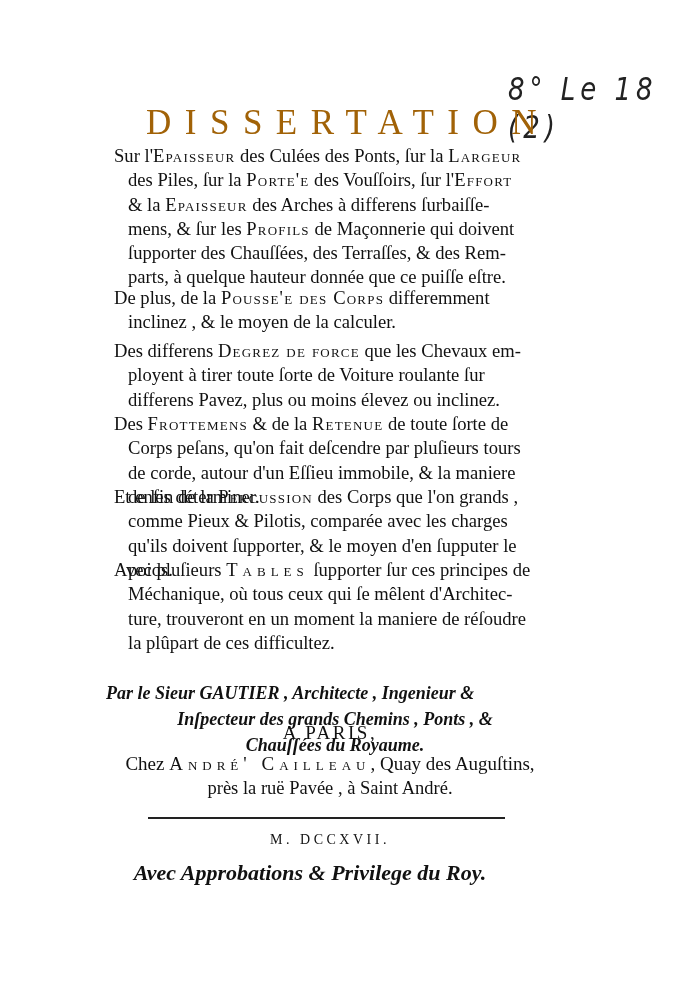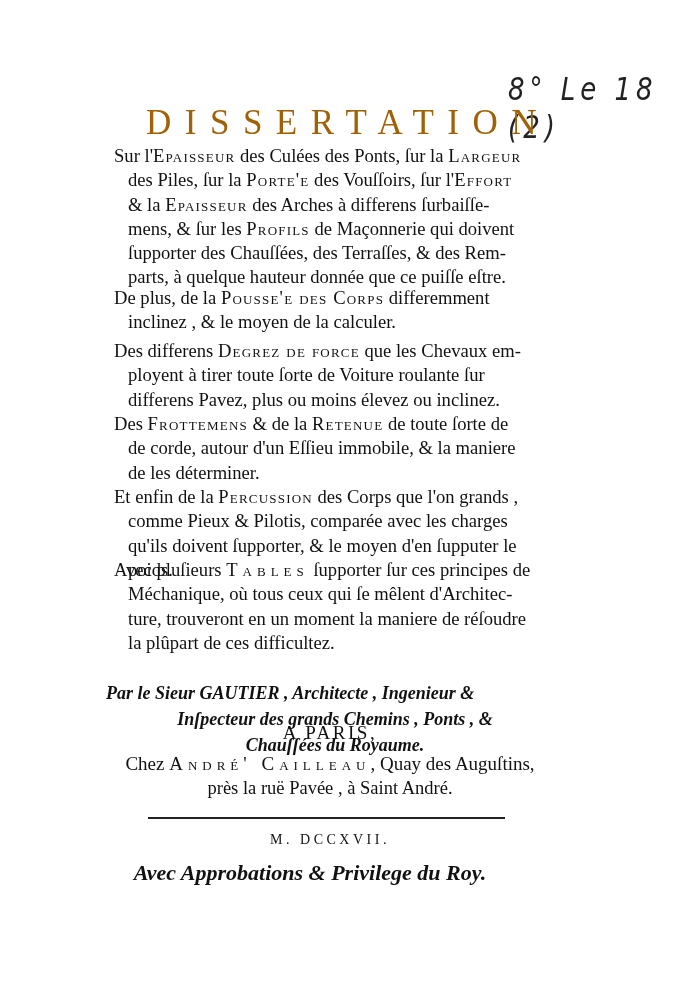--- a/index.html
+++ b/index.html
@@ -48,20 +48,21 @@
       <span class="ln"><span>De plus, de la </span><span class="sc">Pousse'e des Corps</span><span> differemment</span></span>
       <span class="ln ind"><span>inclinez ,  &amp; le moyen de la calculer.</span></span>
     </div>
   <div class="para" style="top:339px;">
       <span class="ln"><span>Des differens </span><span class="sc">Degrez de force</span><span> que les Chevaux em-</span></span>
       <span class="ln ind"><span>ployent à tirer toute ſorte de Voiture roulante ſur</span></span>
       <span class="ln ind"><span>differens Pavez, plus ou moins élevez ou inclinez.</span></span>
     </div>
   <div class="para" style="top:412px;">
       <span class="ln"><span>Des </span><span class="sc">Frottemens</span><span> &amp; de la </span><span class="sc">Retenue</span><span> de toute ſorte de</span></span>
+      <span class="ln ind"><span>Corps peſans, qu'on fait deſcendre par pluſieurs tours</span></span>
       <span class="ln ind"><span>de corde, autour d'un Eſſieu immobile, &amp; la maniere</span></span>
       <span class="ln ind"><span>de les déterminer.</span></span>
     </div>
   <div class="para" style="top:485px;">
       <span class="ln"><span>Et enfin de la </span><span class="sc">Percussion</span><span> des Corps que l'on grands ,</span></span>
       <span class="ln ind"><span>comme Pieux &amp; Pilotis, comparée avec les charges</span></span>
       <span class="ln ind"><span>qu'ils doivent ſupporter, &amp; le moyen d'en ſupputer le</span></span>
       <span class="ln ind"><span>poids.</span></span>
     </div>
   <div class="para" style="top:558px;">

